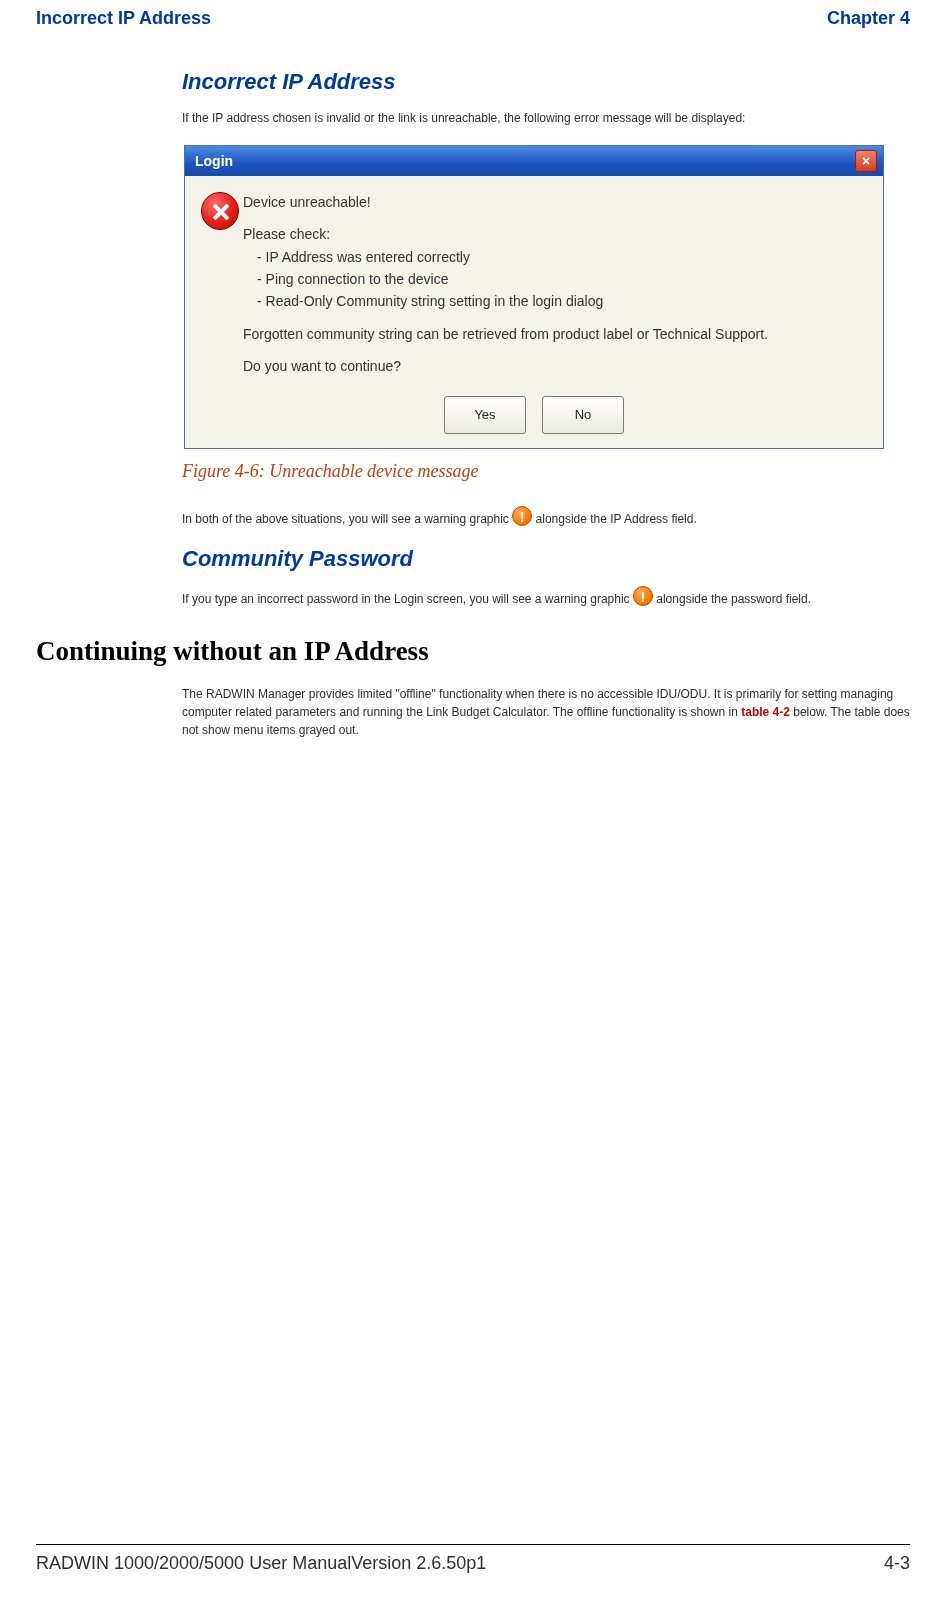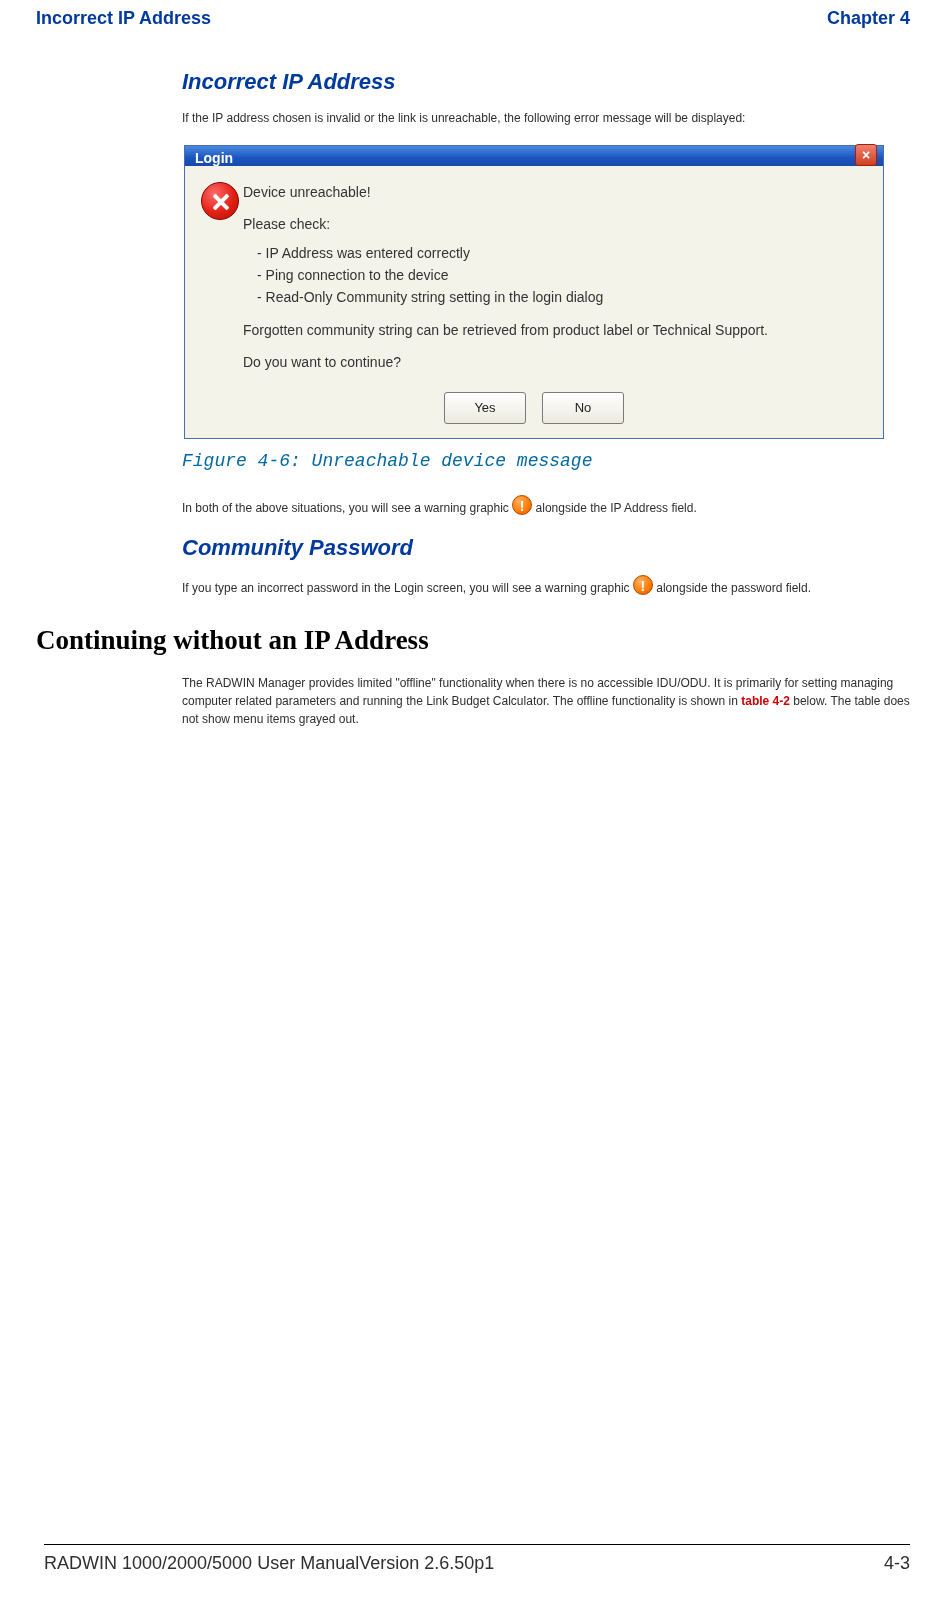--- a/index.html
+++ b/index.html
@@ -39,22 +39,22 @@
     margin: 28px 0 18px -146px;
   }
   p.body {
     color: #2f2f2f;
     font-family: Verdana, sans-serif;
     font-size: 12px;
     line-height: 1.5;
     margin-bottom: 18px;
   }
   .figure-caption {
-    color: #0369a1;
-    font-family: Liberation Mono, monospace;
+    color: #c2410c;
+    font-family: Liberation Serif, serif;
     font-style: italic;
     font-size: 18px;
     margin: 12px 0 24px 0;
   }
   .table-ref {
     color: #cc0000;
     font-weight: bold;
     font-style: normal;
   }
   .inline-warn-icon {
@@ -81,23 +81,23 @@
   .dialog {
     width: 700px;
     border: 1px solid #4a6ea9;
     background: #f4f3ea;
     font-family: Tahoma, sans-serif;
     margin-bottom: 8px;
     margin-left: 2px;
   }
   .dlg-title {
     display: flex;
-    align-items: flex-end;
+    align-items: center;
     justify-content: space-between;
-    height: 20px;
+    height: 30px;
     background: linear-gradient(#4a8be0, #1c54c0 60%, #184aa8);
     color: #fff;
     font-size: 14px;
     padding: 0 6px 0 10px;
     font-weight: bold;
   }
   .dlg-close {
     width: 22px;
     height: 22px;
     background: linear-gradient(#f08070, #d04020);
@@ -146,32 +146,32 @@
   .dlg-text .indent { margin-left: 14px; }
   .dlg-text p { margin-bottom: 10px; }
   .dlg-buttons {
     display: flex;
     justify-content: center;
     gap: 16px;
     padding: 6px 0 14px 0;
   }
   .dlg-btn {
     width: 82px;
-    height: 32px;
+    height: 38px;
     border: 1px solid #7a7a7a;
     border-radius: 3px;
     background: linear-gradient(#ffffff, #eceade);
     font-family: Tahoma, sans-serif;
     font-size: 13px;
     color: #222;
     cursor: pointer;
   }
   .footer {
     position: absolute;
-    left: 44px;
+    left: 36px;
     right: 36px;
     bottom: 30px;
     border-top: 1.5px solid #000;
     padding-top: 8px;
     display: flex;
     justify-content: space-between;
     font-family: Verdana, sans-serif;
     font-size: 18px;
     color: #2f2f2f;
   }
@@ -193,21 +193,21 @@
     <div class="dlg-title">
       <span>Login</span>
       <span class="dlg-close">×</span>
     </div>
     <div class="dlg-body">
       <div class="dlg-icon">
         <div class="error-circle"></div>
       </div>
       <div class="dlg-text">
         <p>Device unreachable!</p>
-        <p style="margin-bottom:8px">Please check:</p>
+        <p style="margin-bottom:2px">Please check:</p>
         <div class="indent">- IP Address was entered correctly</div>
         <div class="indent">- Ping connection to the device</div>
         <div class="indent" style="margin-bottom:12px">- Read-Only Community string setting in the login dialog</div>
         <p>Forgotten community string can be retrieved from product label or Technical Support.</p>
         <p style="margin-bottom:0">Do you want to continue?</p>
       </div>
     </div>
     <div class="dlg-buttons">
       <button class="dlg-btn">Yes</button>
       <button class="dlg-btn">No</button>

